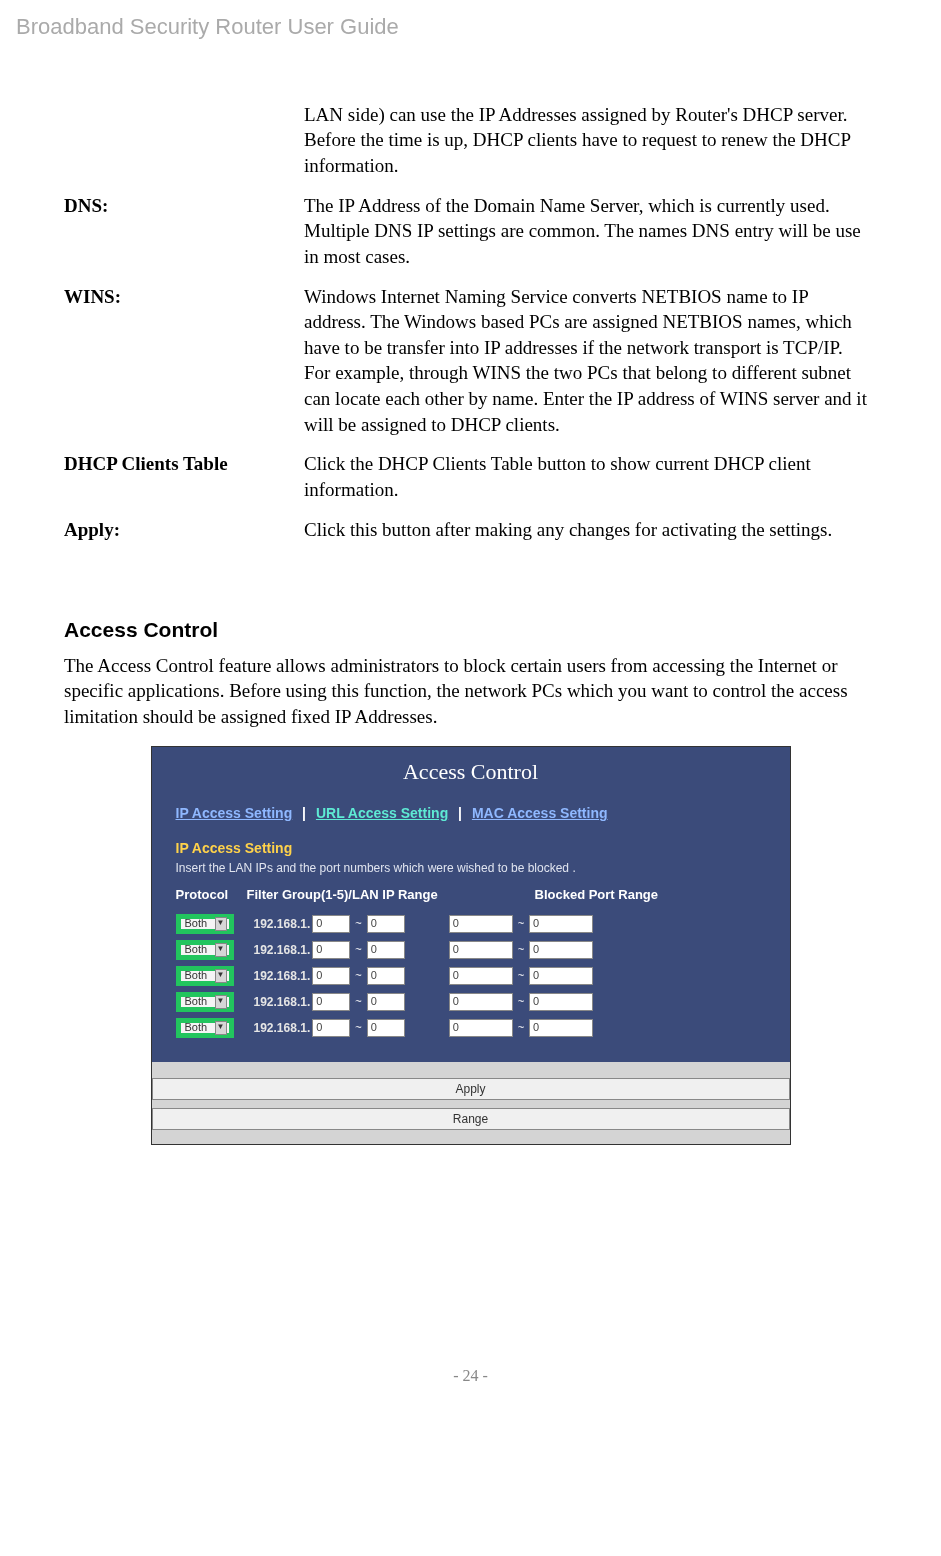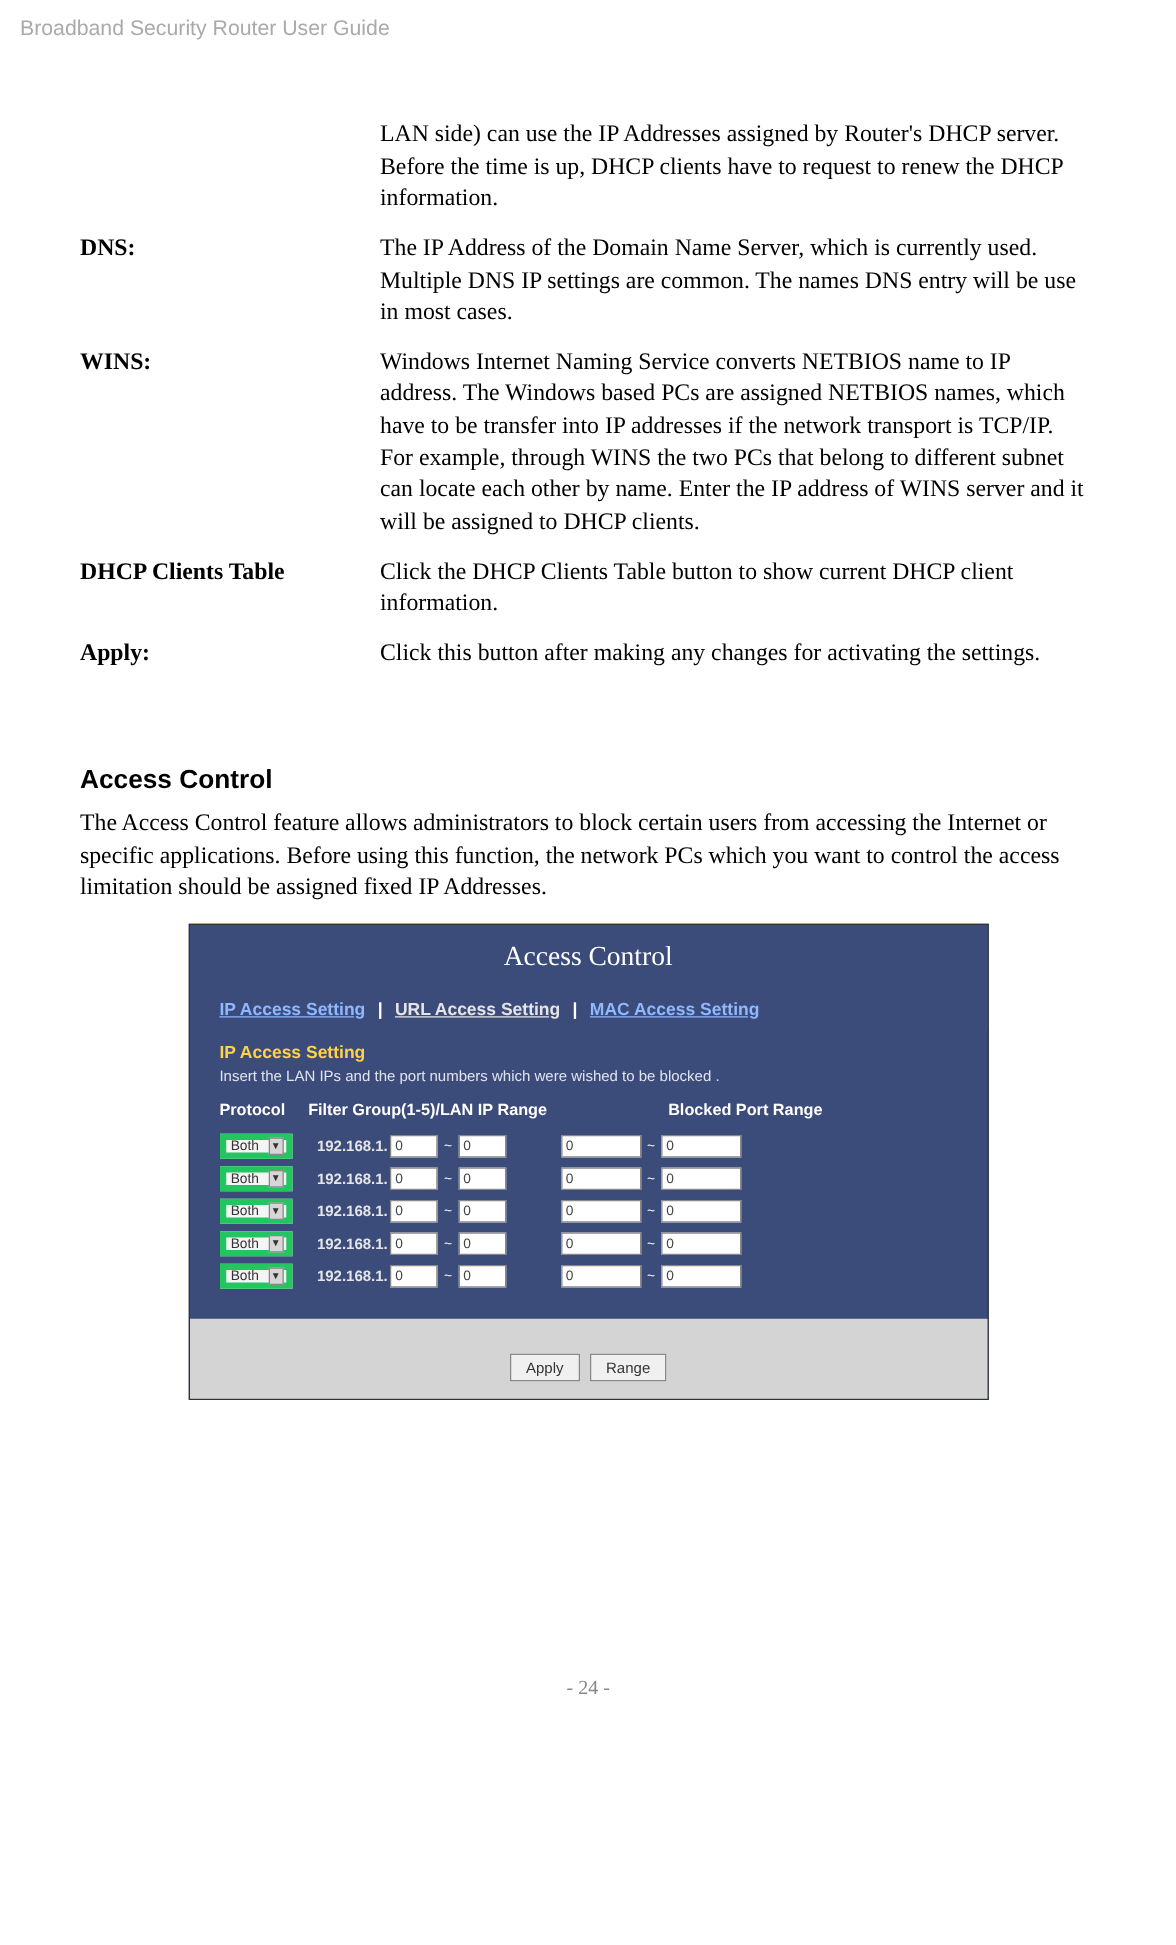--- a/index.html
+++ b/index.html
@@ -9,21 +9,21 @@
       width: 941px;
       margin: 0 auto;
       padding: 12px 64px 40px 64px;
       color: #000;
       font-size: 19px;
       line-height: 1.35;
     }
     .header {
       font-family: Arial, Helvetica, sans-serif;
       color: #aaa;
-      font-size: 17px;
+      font-size: 22px;
       margin-bottom: 60px;
       margin-left: -48px;
     }
     .def-table {
       width: 100%;
       border-collapse: collapse;
     }
     .def-table td {
       vertical-align: top;
       padding-bottom: 14px;
@@ -66,21 +66,21 @@
       padding: 10px 0 12px 0;
     }
     .ss-tabs {
       background: #3b4b7a;
       color: #fff;
       font-size: 14px;
       font-weight: bold;
       padding: 6px 24px 8px 24px;
     }
     .ss-tab-link { color: #8fb8ff; text-decoration: underline; }
-    .ss-tab-active { color: #e5e5e5; text-decoration: underline; }
+    .ss-tab-active { color: #5eead4; text-decoration: underline; }
     .ss-sep { color: #fff; padding: 0 6px; }
     .ss-section-heading {
       color: #ffd24a;
       font-weight: bold;
       font-size: 14px;
       padding: 8px 24px 0 24px;
     }
     .ss-section-sub {
       color: #e0e4ef;
       font-size: 12px;
@@ -153,24 +153,25 @@
       padding: 0 3px;
       font-size: 11px;
     }
     .ss-blocked-group {
       margin-left: 40px;
       display: inline-flex;
       align-items: center;
     }
     .ss-buttons {
       background: #d4d4d4;
-      padding: 28px 0 14px 0;
+      padding: 16px 0 14px 0;
       display: flex;
       justify-content: center;
       gap: 8px;
+      flex-direction: column;
     }
     .ss-btn {
       background: #f0f0f0;
       border: 1px solid #888;
       font-size: 12px;
       padding: 3px 12px;
       color: #333;
       font-family: Arial, sans-serif;
     }
     .footer {

